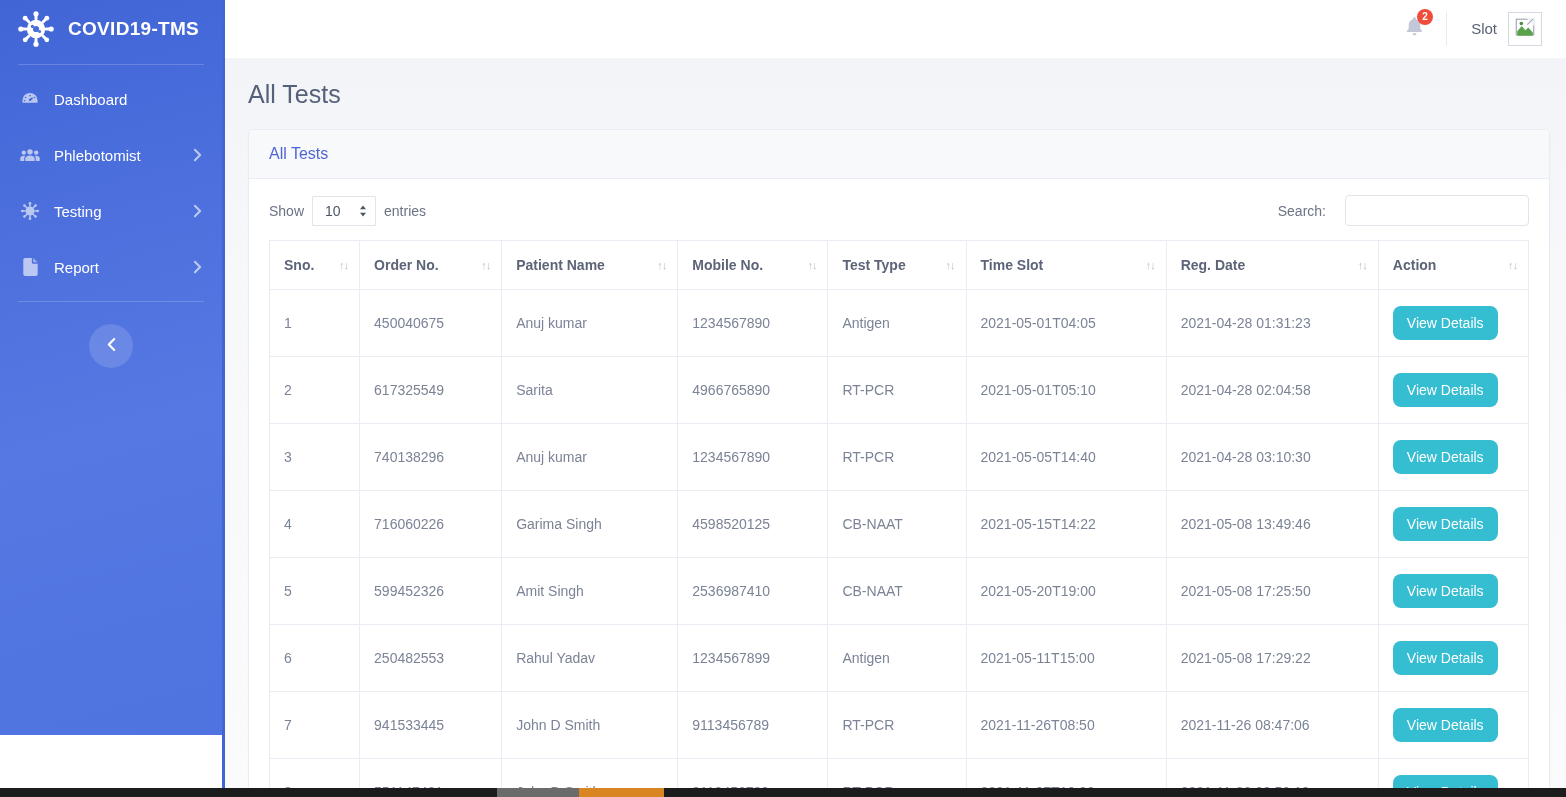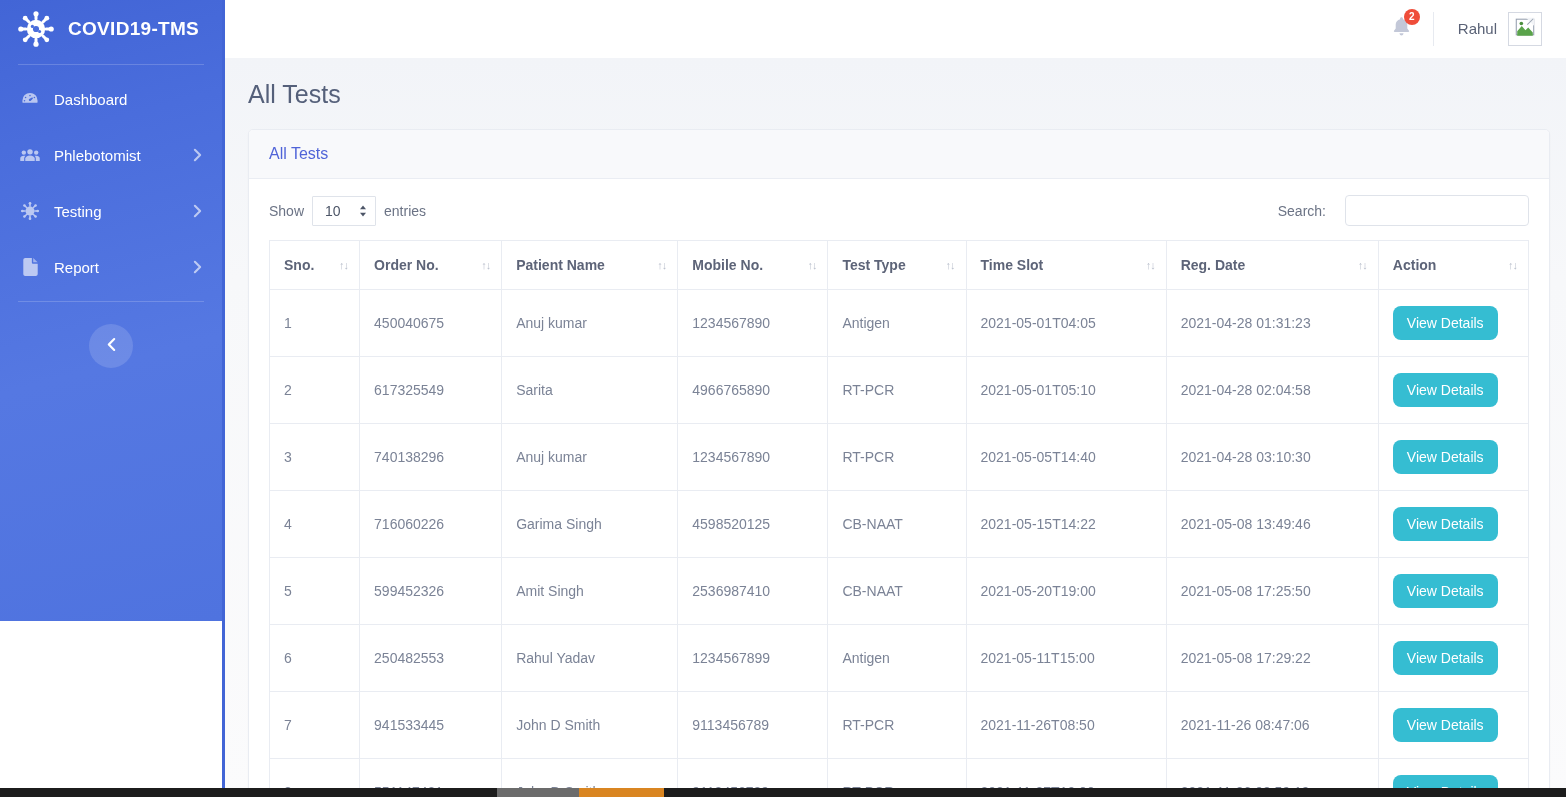--- a/index.html
+++ b/index.html
@@ -8,21 +8,21 @@
     margin: 0; padding: 0;
     width: 1566px; height: 797px;
     overflow: hidden;
     font-family: "Liberation Sans", sans-serif;
     background: #ffffff;
   }
   .app { position: relative; width: 1566px; height: 797px; display: flex; overflow: hidden; }
 
   
   .sidebar {
-    width: 222px; min-width: 222px; height: 621px;
+    width: 222px; min-width: 222px; height: 735px;
     background: linear-gradient(165deg, #4265d6 0%, #4a6ddc 22%, #5578e2 58%, #4f73df 100%);
     color: #ffffff;
     position: relative;
     z-index: 5;
   }
   .brand {
     height: 58px;
     display: flex; align-items: center;
     padding-left: 18px;
     gap: 14px;
@@ -359,21 +359,21 @@
             <path d="M10 1.2c-.8 0-1.5.6-1.5 1.4v.7C5.8 3.9 3.9 6.2 3.9 9v4.1L2.1 15.5c-.4.5 0 1.3.7 1.3h14.4c.7 0 1.1-.8.7-1.3l-1.8-2.4V9c0-2.8-1.9-5.1-4.6-5.7v-.7c0-.8-.7-1.4-1.5-1.4z"></path>
             <path d="M7.9 18.1c.2 1.4 1.1 2.4 2.1 2.4s1.9-1 2.1-2.4H7.9z"></path>
           </svg>
         </span>
         <span class="badge">2</span>
       </div>
 
       <div class="topbar-sep"></div>
 
       <div class="user-wrap">
-        <span class="user-name">Rahul</span>
+        <span class="user-name">Slot</span>
         <span class="avatar">
           <span>
             <svg viewBox="0 0 24 24" width="22" height="22" aria-hidden="true">
               <rect x="2.5" y="3.5" width="19" height="17" fill="#ffffff" stroke="#9aa3b2" stroke-width="1.2"></rect>
               <path d="M3.5 16.5l5-5.5 4 4.5 3-3 5 5.5v3.5h-17z" fill="#5aa34a"></path>
               <circle cx="8" cy="8.2" r="2" fill="#4b8f3d"></circle>
               <path d="M13 2 L22 2 L22 11 Z" fill="#f2f4f7"></path>
               <path d="M14.5 9.5 L21 3" stroke="#9aa3b2" stroke-width="1.1" fill="none"></path>
             </svg>
           </span>

